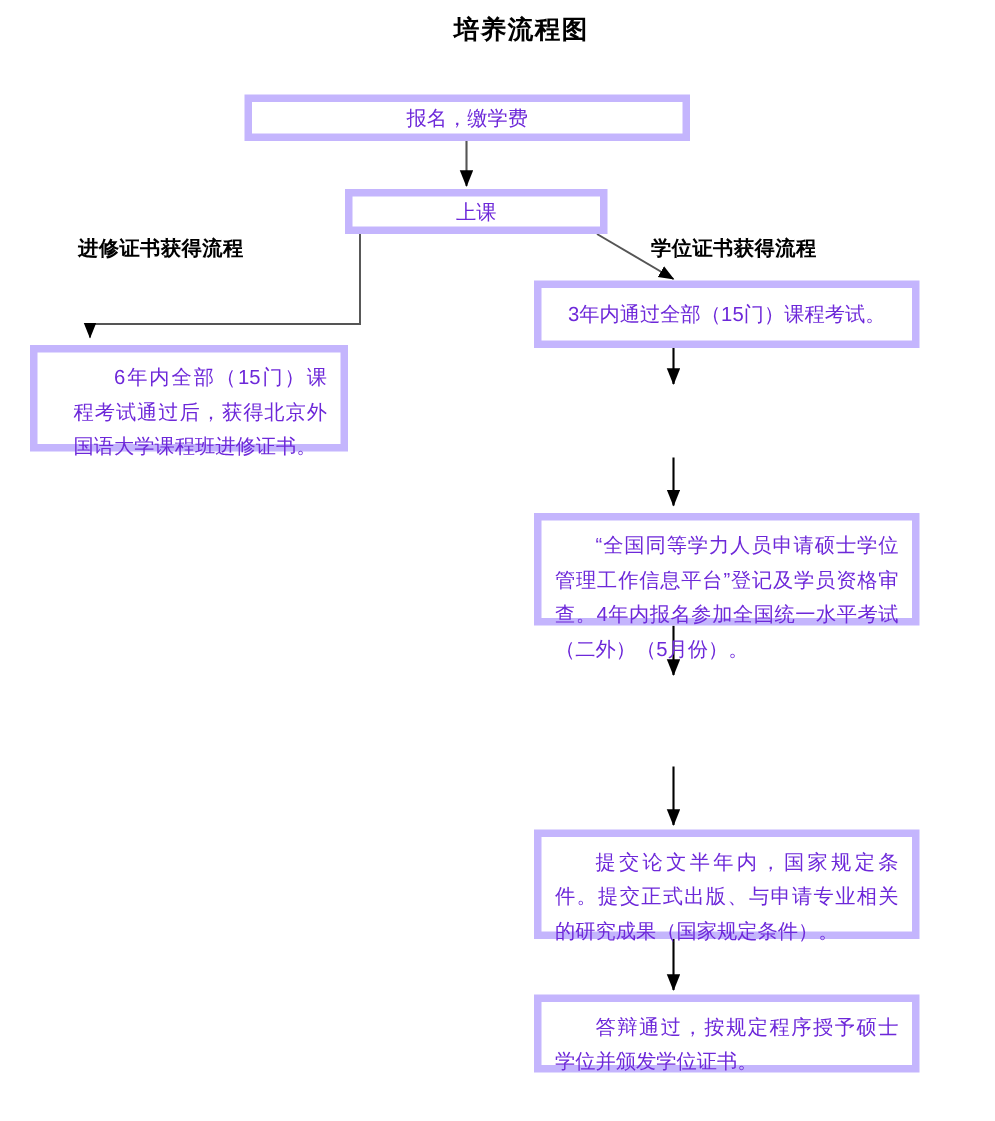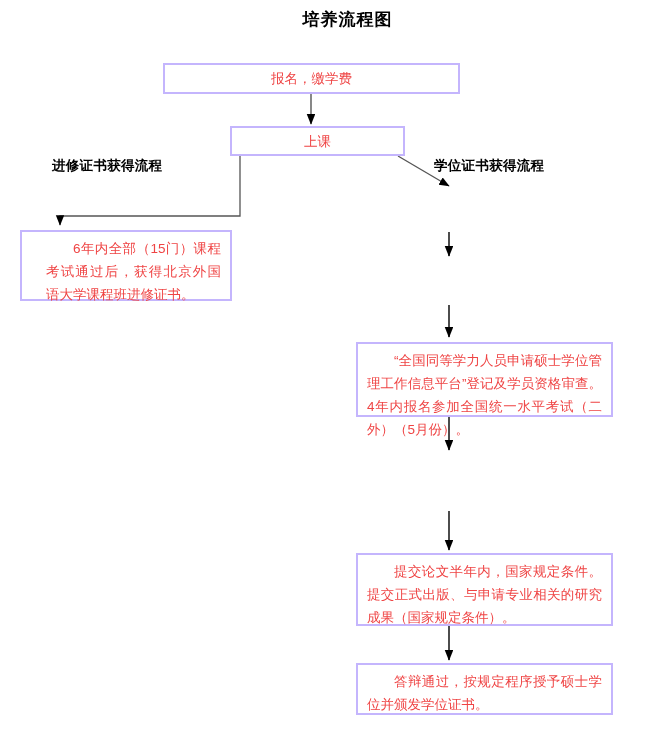--- a/index.html
+++ b/index.html
@@ -26,25 +26,25 @@
     text-align: center;
     font-size: 17px;
     font-weight: bold;
     letter-spacing: 1px;
     line-height: 24px;
     padding-left: 16px;
   }
   .node {
     position: absolute;
     box-sizing: border-box;
-    border: 2px solid #c4b5fd;
+    border: 5px solid #c4b5fd;
     background: #ffffff;
     font-size: 13.5px;
     line-height: 23px;
-    color: #ef4444;
+    color: #6d28d9;
   }
   .node.center {
     display: flex;
     align-items: center;
     justify-content: center;
     text-align: center;
   }
   .node.para {
     padding: 5px 9px 4px 9px;
     text-align: justify;
@@ -96,20 +96,21 @@
   <div class="node center" style="left:163px; top:63px; width:297px; height:31px;">报名，缴学费</div>
 
   <div class="node center" style="left:230px; top:126px; width:175px; height:30px;">上课</div>
 
   <div class="branch-label" style="left:434px; top:157px;">学位证书获得流程</div>
 
   <div class="branch-label" style="left:52px; top:157px;">进修证书获得流程</div>
 
   <div class="node para" style="left:20px; top:230px; width:212px; height:71px;padding-left:24px;">6年内全部（15门）课程考试通过后，获得北京外国语大学课程班进修证书。</div>
 
+  <div class="node center" style="left:356px; top:187px; width:257px; height:45px;">3年内通过全部（15门）课程考试。</div>
 
 
   <div class="node para" style="left:356px; top:342px; width:257px; height:75px;">“全国同等学力人员申请硕士学位管理工作信息平台”登记及学员资格审查。4年内报名参加全国统一水平考试（二外）（5月份）。</div>
 
 
   <div class="node para" style="left:356px; top:553px; width:257px; height:73px;">提交论文半年内，国家规定条件。提交正式出版、与申请专业相关的研究成果（国家规定条件）。</div>
 
   <div class="node para" style="left:356px; top:663px; width:257px; height:52px;">答辩通过，按规定程序授予硕士学位并颁发学位证书。</div>
 
 </div>

